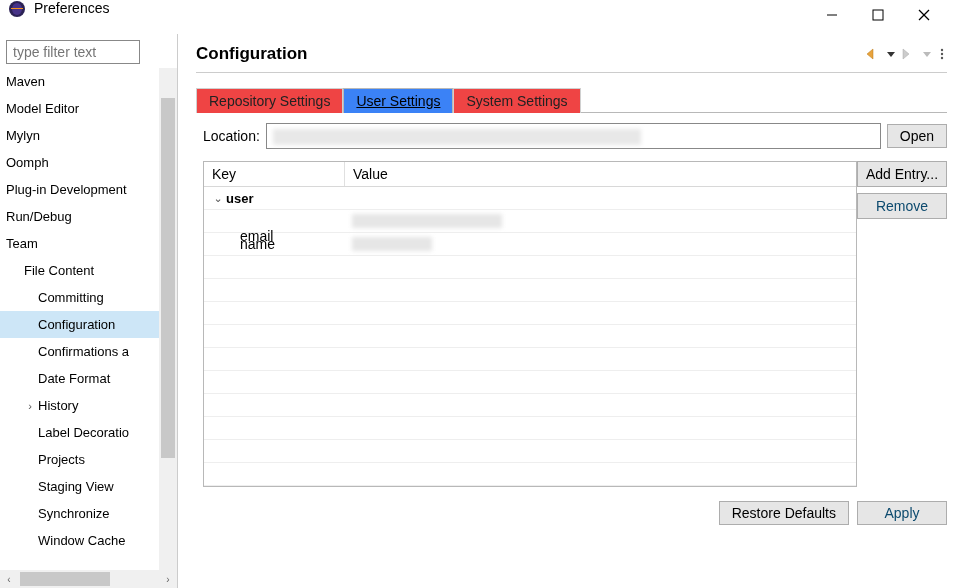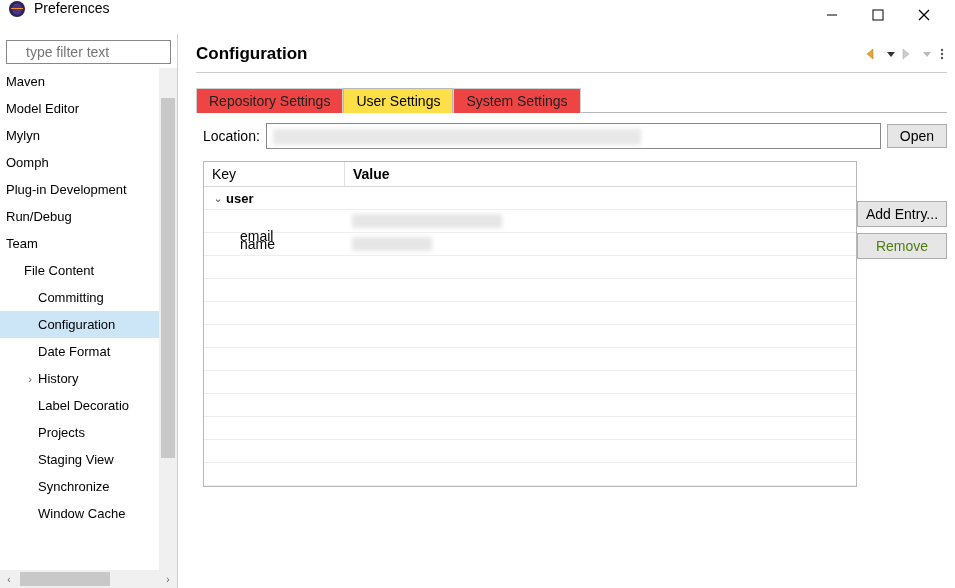--- a/index.html
+++ b/index.html
@@ -5,60 +5,60 @@
 * { box-sizing: border-box; margin: 0; padding: 0; font-family: "Segoe UI", Tahoma, sans-serif; font-size: 13px; }
 body { background: #fff; width: 955px; height: 588px; overflow: hidden; display: flex; flex-direction: column; color: #000; }
 .titlebar { height: 34px; display: flex; align-items: flex-start; padding: 0 8px; border-bottom: 1px solid #fff; }
 .titlebar .icon { width: 18px; height: 18px; margin-right: 8px; }
 .titlebar .title { flex: 1; font-size: 14px; }
 .titlebar .wbtn { width: 46px; height: 30px; display: flex; align-items: center; justify-content: center; cursor: default; }
 .content { flex: 1; display: flex; flex-direction: column; }
 .main-row { flex: 1; display: flex; overflow: hidden; }
 .sidebar { width: 178px; display: flex; flex-direction: column; border-right: 1px solid #ccc; }
 .filterbox { margin: 6px 6px 4px 6px; }
-.filterbox input { width: 165px; height: 24px; border: 1px solid #888; padding: 2px 19px; color: #888; font-size: 14px; }
+.filterbox input { width: 134px; height: 24px; border: 1px solid #888; padding: 2px 6px; color: #888; font-size: 14px; }
 .tree-wrap { flex: 1; position: relative; overflow: hidden; display: flex; }
 .tree { flex: 1; overflow: hidden; padding-right: 0; }
 .tree-item { padding: 2px 0 2px 6px; cursor: default; white-space: nowrap; font-size: 14px; line-height: 22px; }
 .tree-item.sel { background: #cde6f7; }
 .lvl1 { padding-left: 24px; }
 .lvl2 { padding-left: 38px; }
 .exp { display: inline-block; width: 12px; text-align: center; color: #555; font-size: 11px; margin-right: 2px; }
 .tree-scroll-v { width: 18px; background: #f0f0f0; position: relative; }
 .tree-thumb { position: absolute; left: 2px; right: 2px; top: 30px; height: 360px; background: #c8c8c8; }
 .tree-scroll-h { height: 18px; background: #f0f0f0; position: relative; display: flex; align-items: center; }
 .tree-scroll-h .arrow { width: 18px; text-align: center; color: #666; font-size: 10px; }
 .tree-scroll-h .hthumb { height: 14px; background: #c8c8c8; width: 90px; margin: 0 2px; }
 .page { flex: 1; display: flex; flex-direction: column; padding: 10px 8px 6px 18px; }
 .page-header { display: flex; align-items: center; border-bottom: 1px solid #ccc; padding-bottom: 8px; }
 .page-title { font-size: 17px; font-weight: bold; flex: 1; }
 .navicons { display: flex; gap: 6px; align-items: center; }
 .navicons svg { display: block; }
 .tabs { display: flex; margin-top: 14px; }
 .tab { border: 1px solid #b8b8b8; border-bottom: none; padding: 4px 12px; background: #fff; margin-right: 0; position: relative; top: 1px; font-size: 14px; cursor: default; }
 .tab.inactive { background: #ef4444; color: #222; border-color: #d0d0d0; }
-.tab.active { background: #fde047; z-index: 2; }
+.tab.active { background: #3b82f6; z-index: 2; text-decoration: underline; }
 .tabpanel { border-top: 1px solid #b8b8b8; padding-top: 10px; padding-left: 7px; }
 .loc-row { display: flex; align-items: center; gap: 6px; margin-bottom: 12px; }
 .loc-row label { font-size: 14px; }
 .loc-input { flex: 1; height: 26px; border: 1px solid #888; background: #fff; }
 .loc-input .blur { height: 16px; margin: 5px 6px; width: 60%; background: #e8e8e8; filter: blur(2px); }
 .btn { border: 1px solid #adadad; background: #e6e6e6; padding: 3px 12px; font-size: 14px; cursor: default; min-width: 60px; text-align: center; }
-.btn.disabled { color: #4d7c0f; }
+.btn.disabled { color: #0c4a6e; }
 .kv-row { display: flex; }
 .kv-table { flex: 1; border: 1px solid #b8b8b8; }
 .kv-head { display: flex; border-bottom: 1px solid #d8d8d8; background: #fff; }
 .kv-head .th { padding: 4px 8px; font-size: 14px; }
 .kv-head .th.key { width: 140px; }
-.kv-head .th.val { flex: 1; border-left: 1px solid #e0e0e0; font-weight: bold; }
+.kv-head .th.val { flex: 1; border-left: 1px solid #e0e0e0; }
 .kv-body .tr { display: flex; height: 23px; border-bottom: 1px solid #eee; }
 .kv-body .td.key { width: 140px; padding: 2px 8px; display: flex; align-items: center; font-size: 14px; }
 .kv-body .td.val { flex: 1; padding: 2px 8px; display: flex; align-items: center; }
 .blurv { height: 14px; background: #e6e6e6; filter: blur(2px); }
-.kv-actions { width: 90px; display: flex; flex-direction: column; gap: 6px; margin-top: 40px; }
+.kv-actions { width: 90px; display: flex; flex-direction: column; gap: 6px; }
 .kv-actions .btn { width: 90px; padding: 4px 6px; }
 .page-footer { margin-top: 10px; display: flex; justify-content: flex-end; gap: 8px; border-top: 0; padding-top: 4px; }
 </style>
 </head>
 <body>
 
 <div class="titlebar">
   <span class="icon">
     <svg width="18" height="18" viewBox="0 0 18 18">
         <circle cx="9" cy="9" r="8" fill="#2c2255"></circle>
@@ -96,20 +96,21 @@
         <div class="tree-item"><span>Maven</span></div>
         <div class="tree-item"><span>Model Editor</span></div>
         <div class="tree-item"><span>Mylyn</span></div>
         <div class="tree-item"><span>Oomph</span></div>
         <div class="tree-item"><span>Plug-in Development</span></div>
         <div class="tree-item"><span>Run/Debug</span></div>
         <div class="tree-item"><span>Team</span></div>
         <div class="tree-item lvl1"><span>File Content</span></div>
         <div class="tree-item lvl2"><span>Committing</span></div>
         <div class="tree-item lvl2 sel"><span>Configuration</span></div>
+        <div class="tree-item lvl2"><span>Confirmations a</span></div>
         <div class="tree-item lvl2"><span>Date Format</span></div>
         <div class="tree-item" style="padding-left:24px;"><span class="exp">›</span><span>History</span></div>
         <div class="tree-item lvl2"><span>Label Decoratio</span></div>
         <div class="tree-item lvl2"><span>Projects</span></div>
         <div class="tree-item lvl2"><span>Staging View</span></div>
         <div class="tree-item lvl2"><span>Synchronize</span></div>
         <div class="tree-item lvl2"><span>Window Cache</span></div>
       </div>
       <div class="tree-scroll-v">
             <div class="tree-thumb"></div>
@@ -239,17 +240,21 @@
                   <div class="td val"></div>
                 </div>
           </div>
         </div>
         <div class="kv-actions">
           <button class="btn">Add Entry...</button>
           <button class="btn disabled">Remove</button>
         </div>
       </div>
 
+      <div class="page-footer">
+        <button class="btn">Restore Defaults</button>
+        <button class="btn disabled" style="min-width:90px;">Apply</button>
+      </div>
     </div>
   </div>
 </div>
 
 </div>
 
 </body></html>

